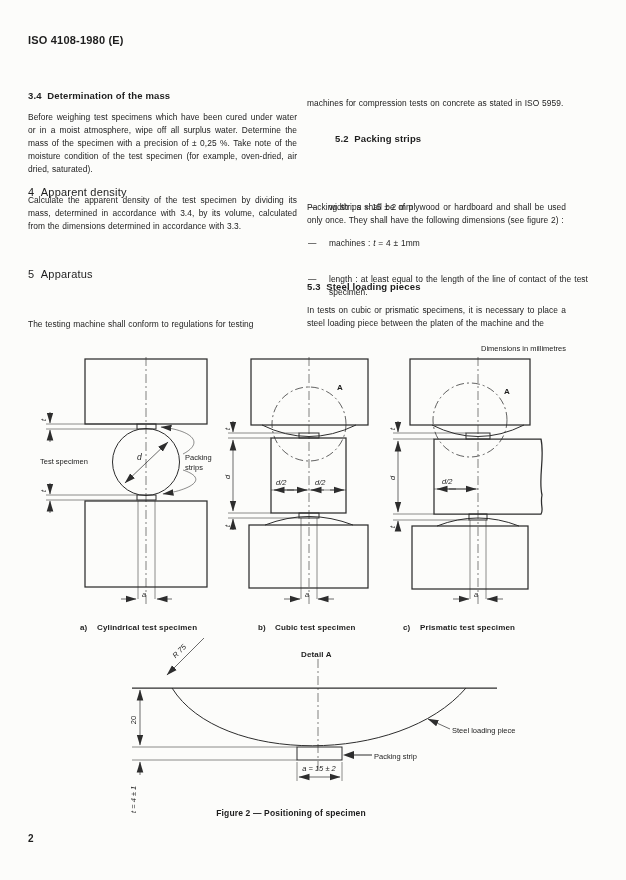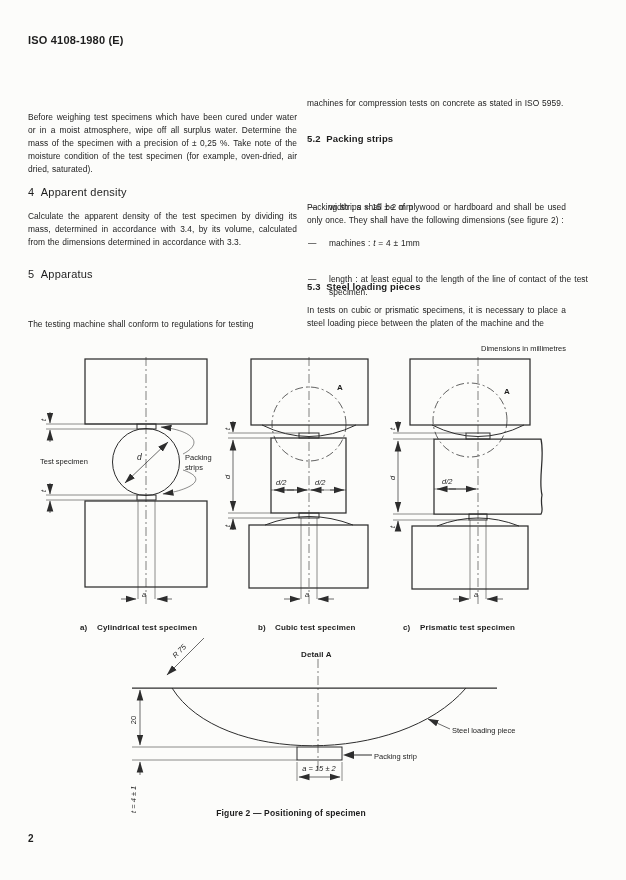--- a/index.html
+++ b/index.html
@@ -35,31 +35,32 @@
   svg .slb{font-weight:bold;font-size:8px;letter-spacing:.15px;}
   svg .cap{font-weight:bold;font-size:8px;letter-spacing:.15px;}
 </style>
 </head>
 <body>
 
 <div class="page">
 
   <div class="abs doc-header" style="left:28px;top:34px;">ISO 4108-1980 (E)</div>
 
+  <div class="abs h-sub col-l" style="top:90px;">3.4&nbsp;&nbsp;Determination of the mass</div>
   <div class="abs body-text col-l" style="top:111px;">Before weighing test specimens which have been cured under water or in a moist atmosphere, wipe off all surplus water. Determine the mass of the specimen with a precision of ± 0,25 %. Take note of the moisture condition of the test specimen (for example, oven-dried, air dried, saturated).</div>
 
   <div class="abs h-main col-l" style="top:186px;">4&nbsp;&nbsp;Apparent density</div>
-  <div class="abs body-text col-l" style="top:210px;">Calculate the apparent density of the test specimen by dividing its mass, determined in accordance with 3.4, by its volume, calculated from the dimensions determined in accordance with 3.3.</div>
+  <div class="abs body-text col-l" style="top:194px;">Calculate the apparent density of the test specimen by dividing its mass, determined in accordance with 3.4, by its volume, calculated from the dimensions determined in accordance with 3.3.</div>
 
   <div class="abs h-main col-l" style="top:268px;">5&nbsp;&nbsp;Apparatus</div>
   <div class="abs body-text col-l" style="top:318px;">The testing machine shall conform to regulations for testing</div>
 
   <div class="abs body-text col-r" style="top:97px;">machines for compression tests on concrete as stated in ISO 5959.</div>
 
-  <div class="abs h-sub col-r" style="top:133px;">5.2&nbsp;&nbsp;Packing strips</div>
+  <div class="abs h-sub col-r" style="top:133px;margin-left:28px;">5.2&nbsp;&nbsp;Packing strips</div>
   <div class="abs body-text col-r" style="top:156px;margin-top:45px;">Packing strips shall be of plywood or hardboard and shall be used only once. They shall have the following dimensions (see figure 2) :</div>
 
   <div class="abs body-text col-r bullet" style="top:201px;">
     <span class="dash">—</span><span>width : </span><span class="var">a</span><span> = 15 ± 2 mm</span>
   </div>
   <div class="abs body-text col-r bullet" style="top:224px;">
     <span class="dash">—</span><span>machines : </span><span class="var">t</span><span> = 4 ± 1mm</span>
   </div>
   <div class="abs body-text col-r bullet" style="top:247px;">
     <span class="dash">—</span><span>length : at least equal to the length of the line of contact of the test specimen.</span>

